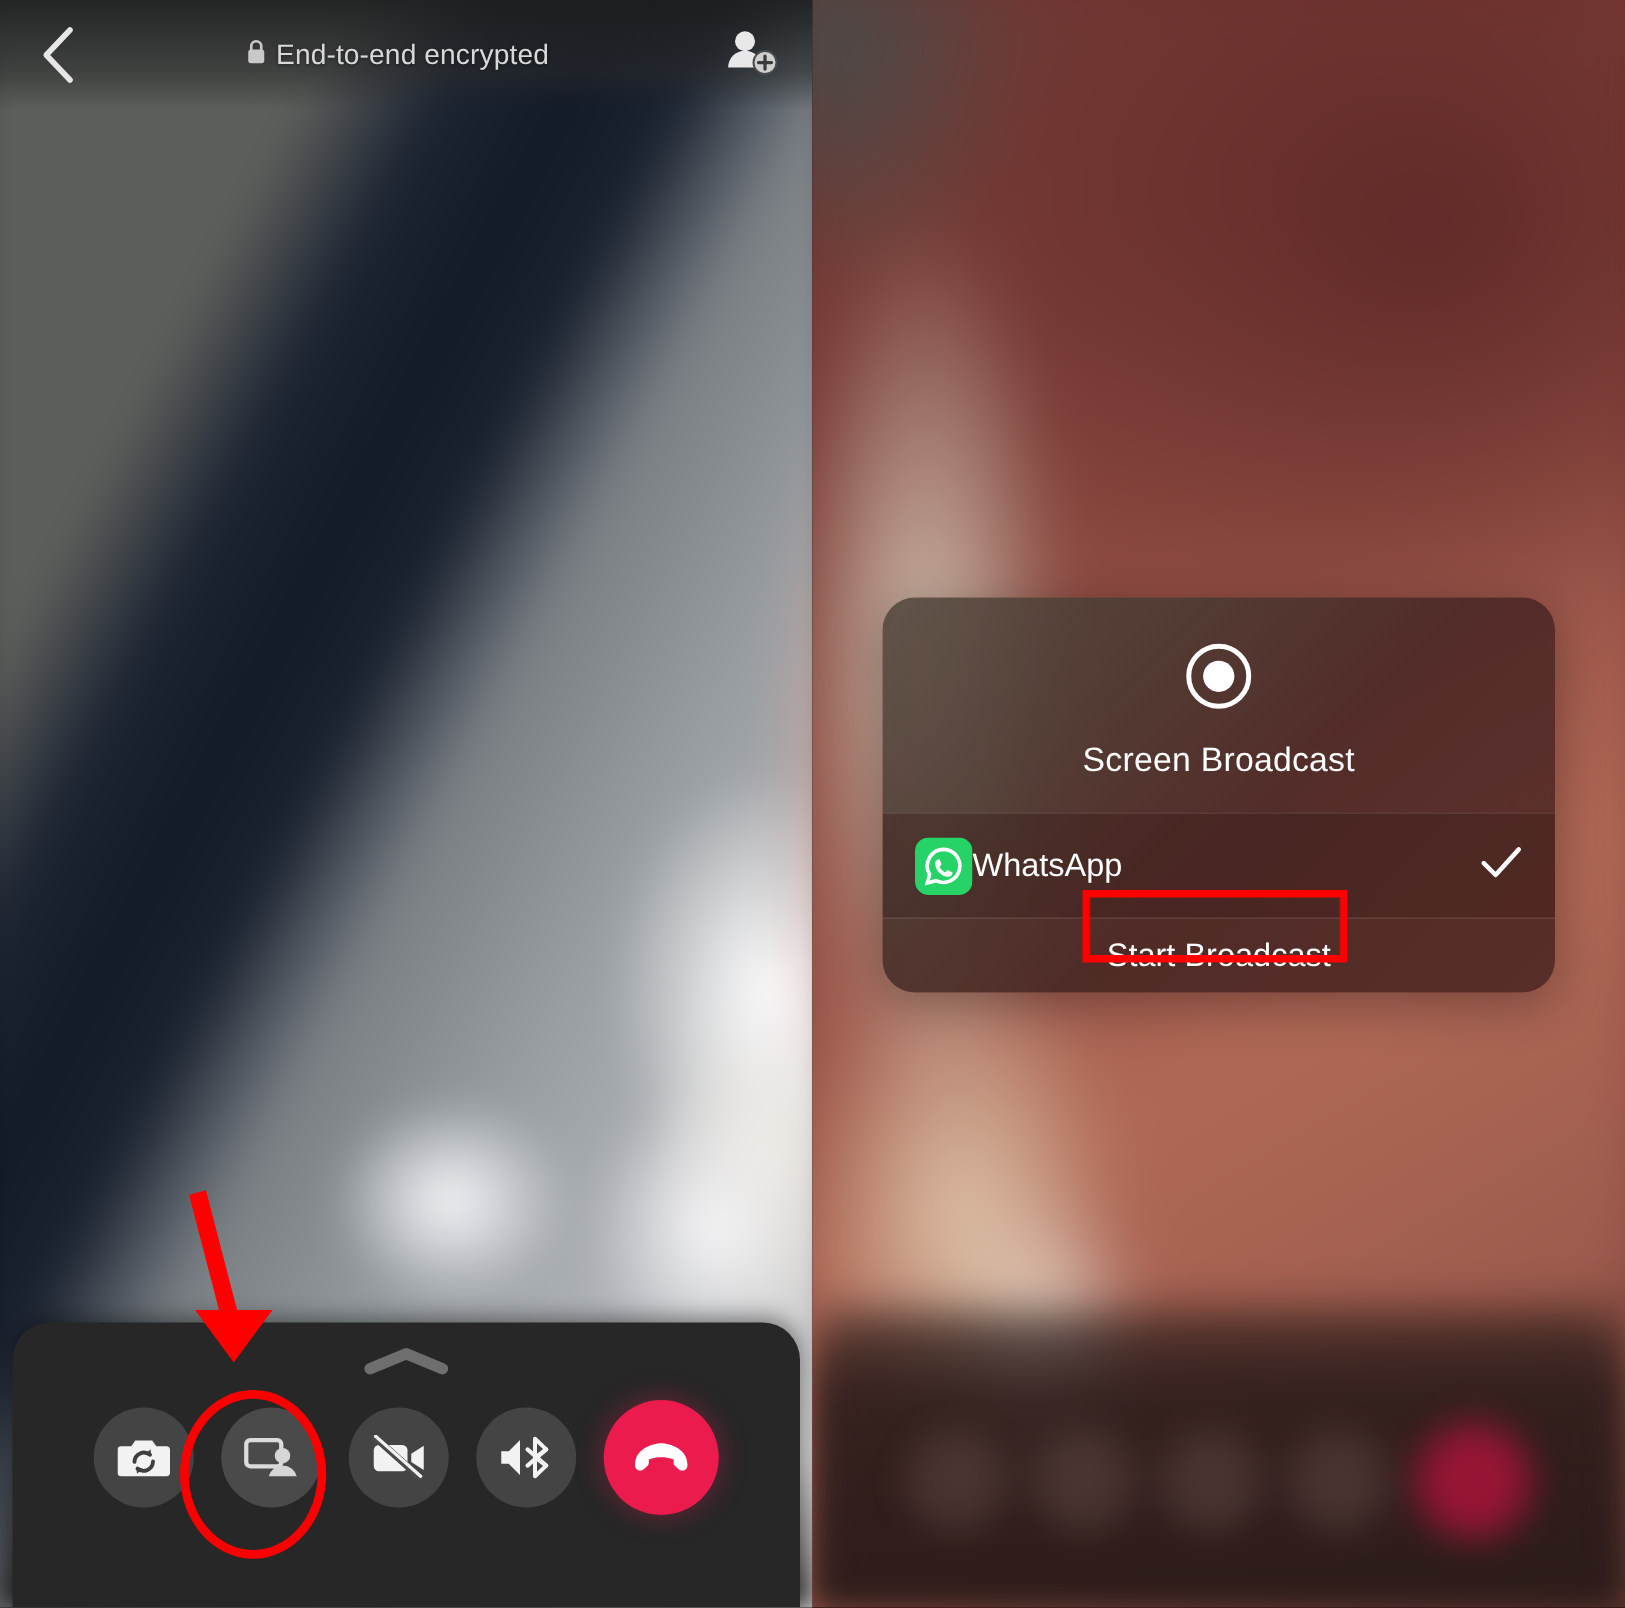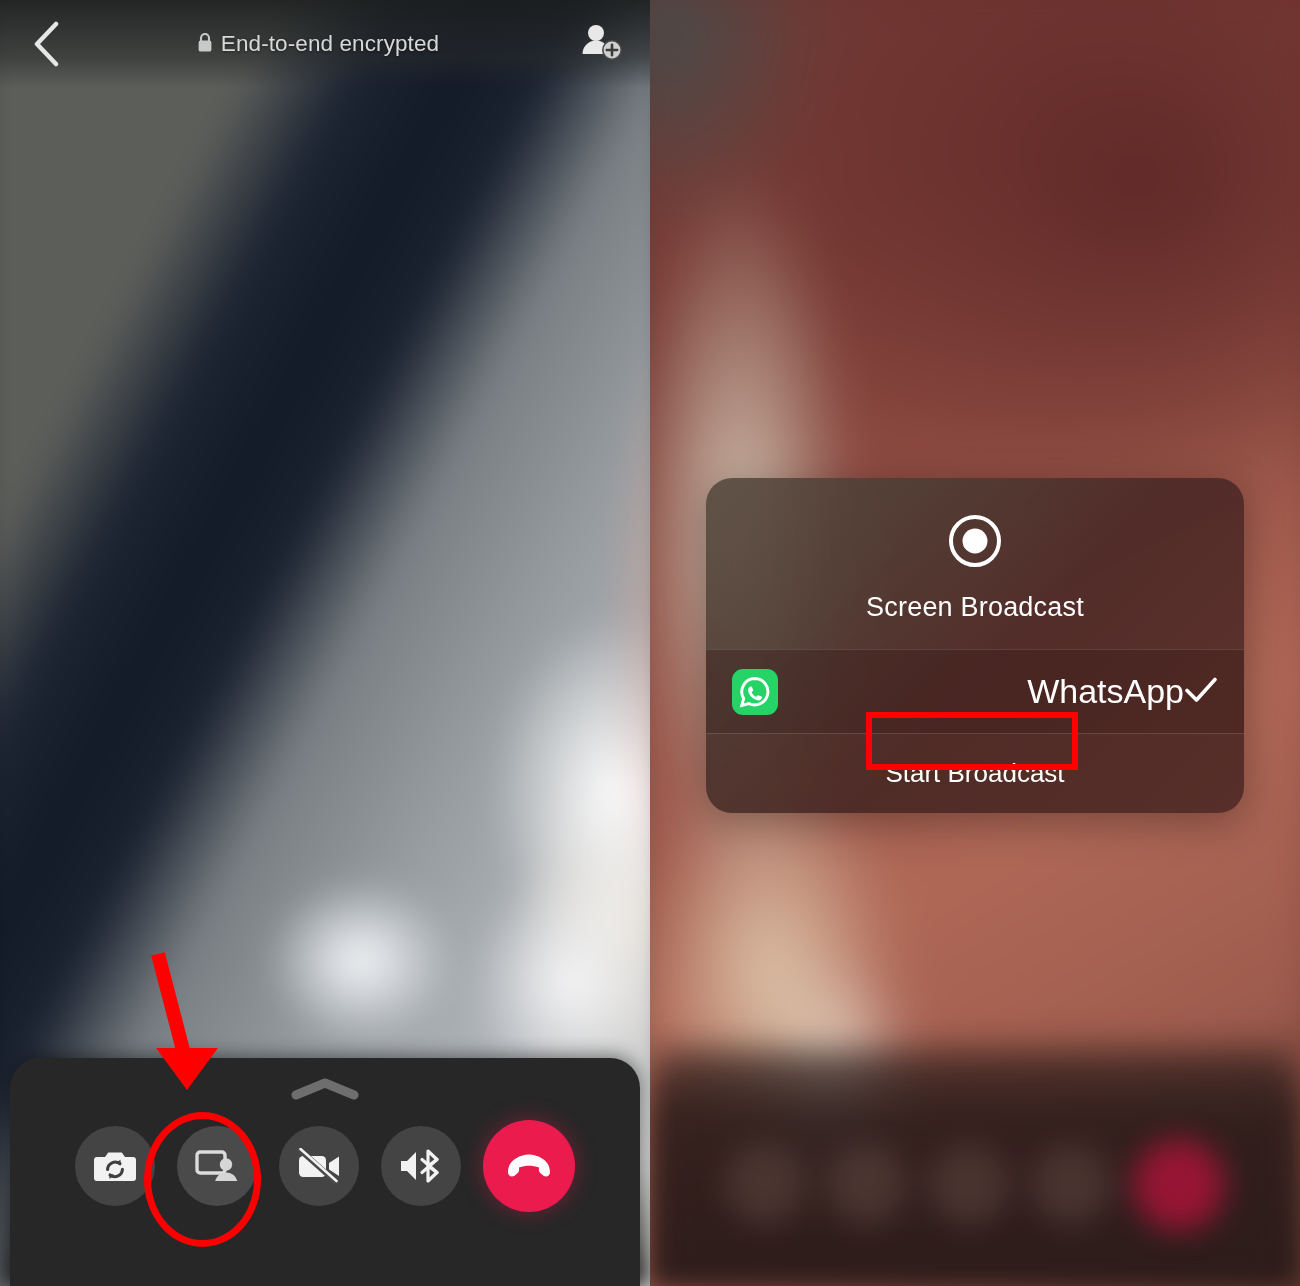--- a/index.html
+++ b/index.html
@@ -220,25 +220,25 @@
   }
   .sheet-row {
     display:flex; align-items:center;
     height:84px;
     padding:0 26px;
     border-top:1px solid rgba(255,255,255,.12);
     background:rgba(52,22,20,.34);
   }
   .wa-icon { width:46px; height:46px; flex:0 0 auto; }
   .sheet-row-label {
-    color:#ffffff; font-size:34px; margin-left:24px; flex:1 1 auto;text-align:right;
+    color:#ffffff; font-size:26px; flex:1 1 auto;
   }
   .check-mark { flex:0 0 auto; }
   .sheet-action {
-    height:80px;
+    height:60px;
     display:flex; align-items:center; justify-content:center;
     border-top:1px solid rgba(255,255,255,.12);
     background:rgba(72,40,34,.28);
     position:relative;
   }
   .sheet-action-label { color:#ffffff; font-size:26px; }
 
   
   .annot-rect {
     position:absolute;

